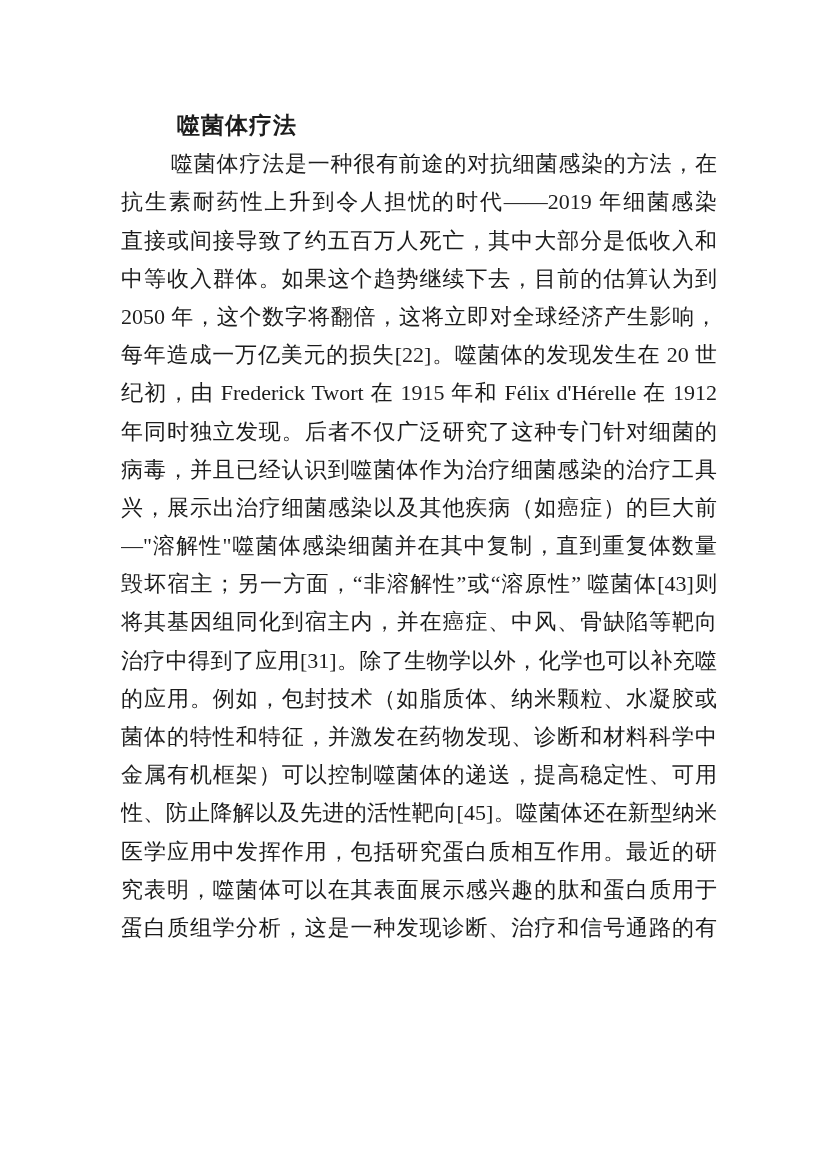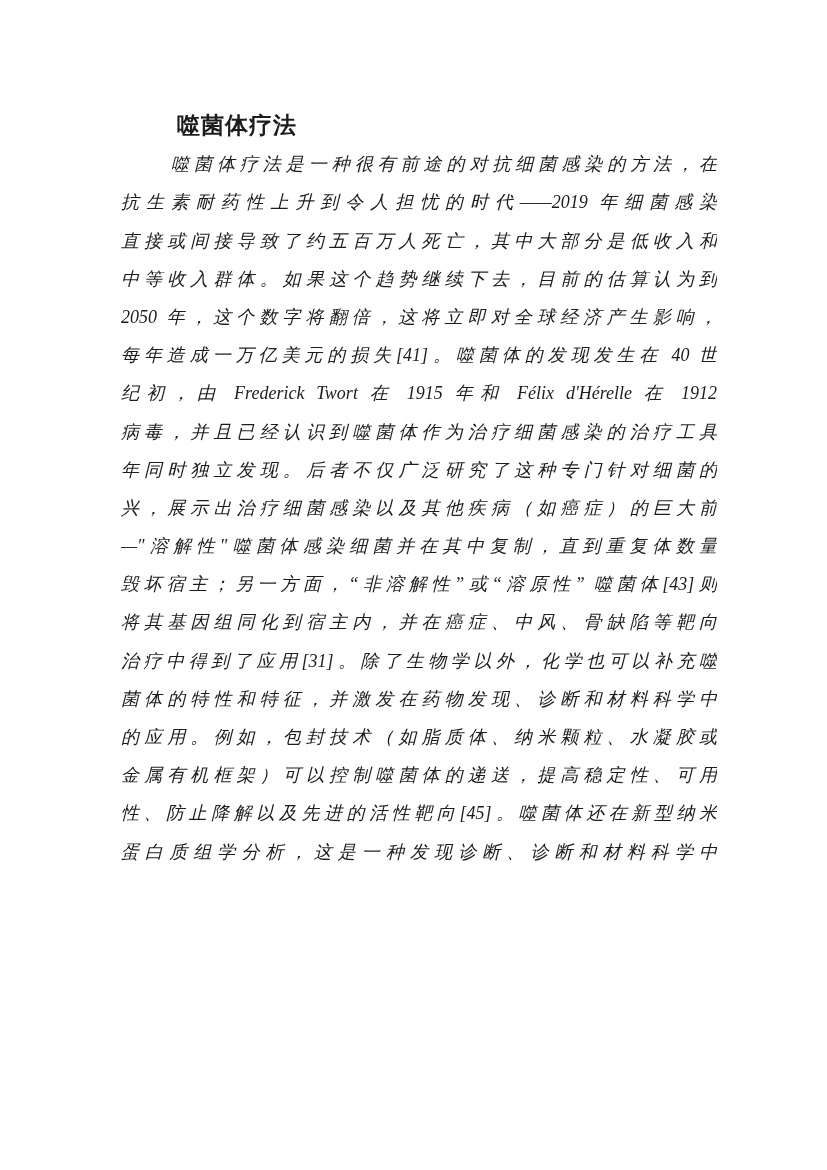--- a/index.html
+++ b/index.html
@@ -28,51 +28,52 @@
     line-height: 38.2px;
     font-size: 23px;
     font-weight: 700;
     padding-left: 56px;
     letter-spacing: 1px;
     white-space: nowrap;
   }
   .paragraph .line {
     height: 38.2px;
     line-height: 38.2px;
-    font-size: 18px;
+    font-size: 22px;
     text-align: justify;
     text-align-last: justify;
     overflow: hidden;
-    font-style: italic;
   }
   .paragraph .line.first {
     text-indent: 50px;
   }
 </style>
 </head>
 <body>
 
 <div class="page">
   <div class="text-block">
     <div class="doc-title">噬菌体疗法</div>
     <div class="paragraph">
         <div class="line first">噬菌体疗法是一种很有前途的对抗细菌感染的方法，在</div>
         <div class="line">抗生素耐药性上升到令人担忧的时代——2019 年细菌感染</div>
         <div class="line">直接或间接导致了约五百万人死亡，其中大部分是低收入和</div>
         <div class="line">中等收入群体。如果这个趋势继续下去，目前的估算认为到</div>
         <div class="line">2050 年，这个数字将翻倍，这将立即对全球经济产生影响，</div>
-        <div class="line">每年造成一万亿美元的损失[41]。噬菌体的发现发生在 40 世</div>
+        <div class="line">每年造成一万亿美元的损失[22]。噬菌体的发现发生在 20 世</div>
         <div class="line">纪初，由 Frederick Twort 在 1915 年和 Félix d'Hérelle 在 1912</div>
+        <div class="line">年同时独立发现。后者不仅广泛研究了这种专门针对细菌的</div>
         <div class="line">病毒，并且已经认识到噬菌体作为治疗细菌感染的治疗工具</div>
-        <div class="line">年同时独立发现。后者不仅广泛研究了这种专门针对细菌的</div>
         <div class="line">兴，展示出治疗细菌感染以及其他疾病（如癌症）的巨大前</div>
         <div class="line">—"溶解性"噬菌体感染细菌并在其中复制，直到重复体数量</div>
         <div class="line">毁坏宿主；另一方面，“非溶解性”或“溶原性” 噬菌体[43]则</div>
         <div class="line">将其基因组同化到宿主内，并在癌症、中风、骨缺陷等靶向</div>
         <div class="line">治疗中得到了应用[31]。除了生物学以外，化学也可以补充噬</div>
+        <div class="line">的应用。例如，包封技术（如脂质体、纳米颗粒、水凝胶或</div>
         <div class="line">菌体的特性和特征，并激发在药物发现、诊断和材料科学中</div>
-        <div class="line">的应用。例如，包封技术（如脂质体、纳米颗粒、水凝胶或</div>
         <div class="line">金属有机框架）可以控制噬菌体的递送，提高稳定性、可用</div>
         <div class="line">性、防止降解以及先进的活性靶向[45]。噬菌体还在新型纳米</div>
-        <div class="line">蛋白质组学分析，这是一种发现诊断、诊断和材料科学中</div>
+        <div class="line">医学应用中发挥作用，包括研究蛋白质相互作用。最近的研</div>
+        <div class="line">究表明，噬菌体可以在其表面展示感兴趣的肽和蛋白质用于</div>
+        <div class="line">蛋白质组学分析，这是一种发现诊断、治疗和信号通路的有</div>
       </div>
   </div>
 </div>
 
 </body></html>

